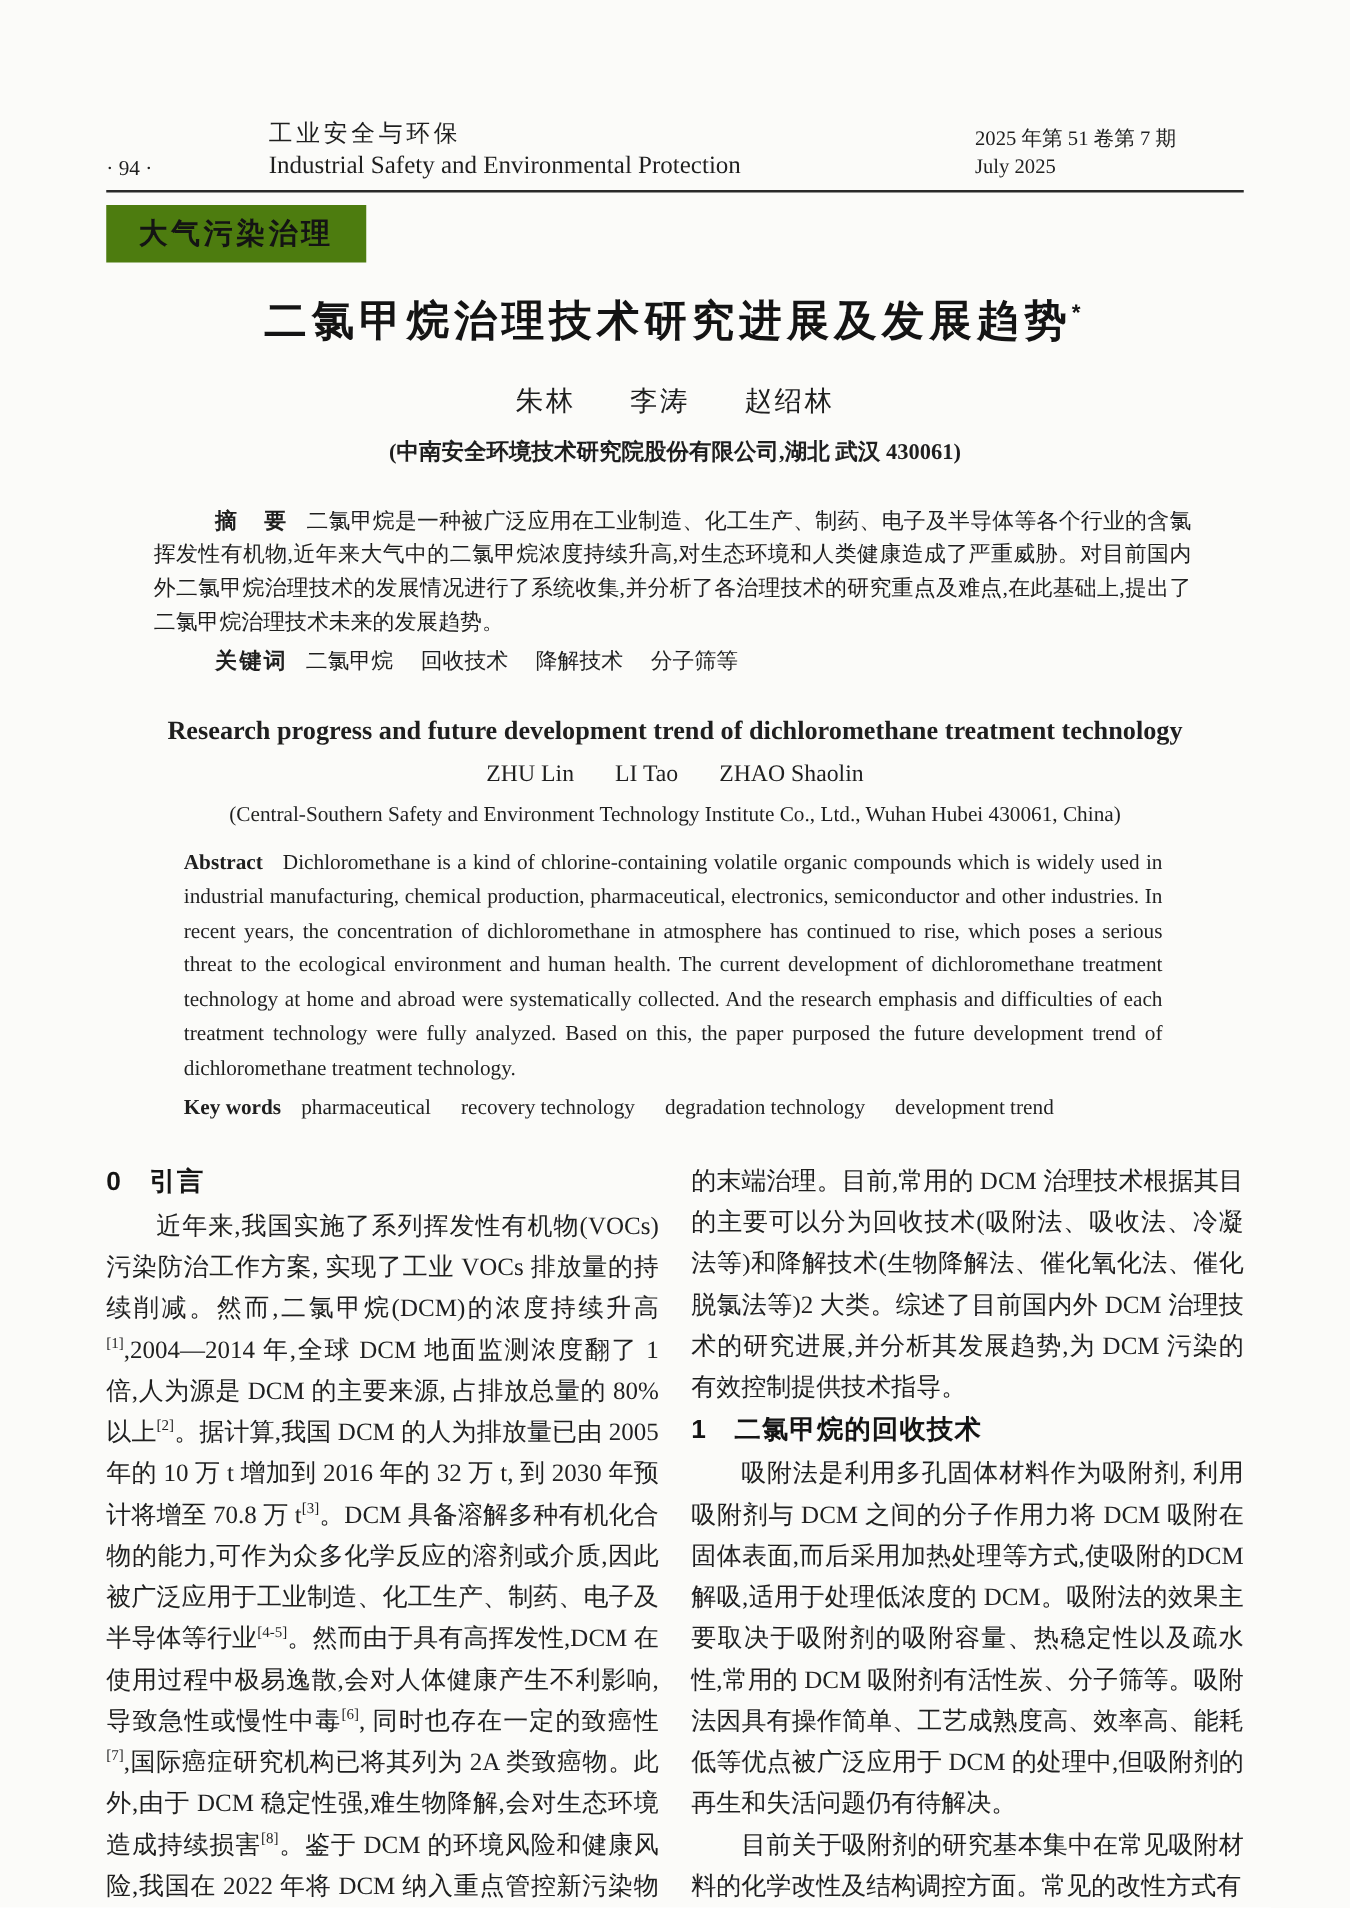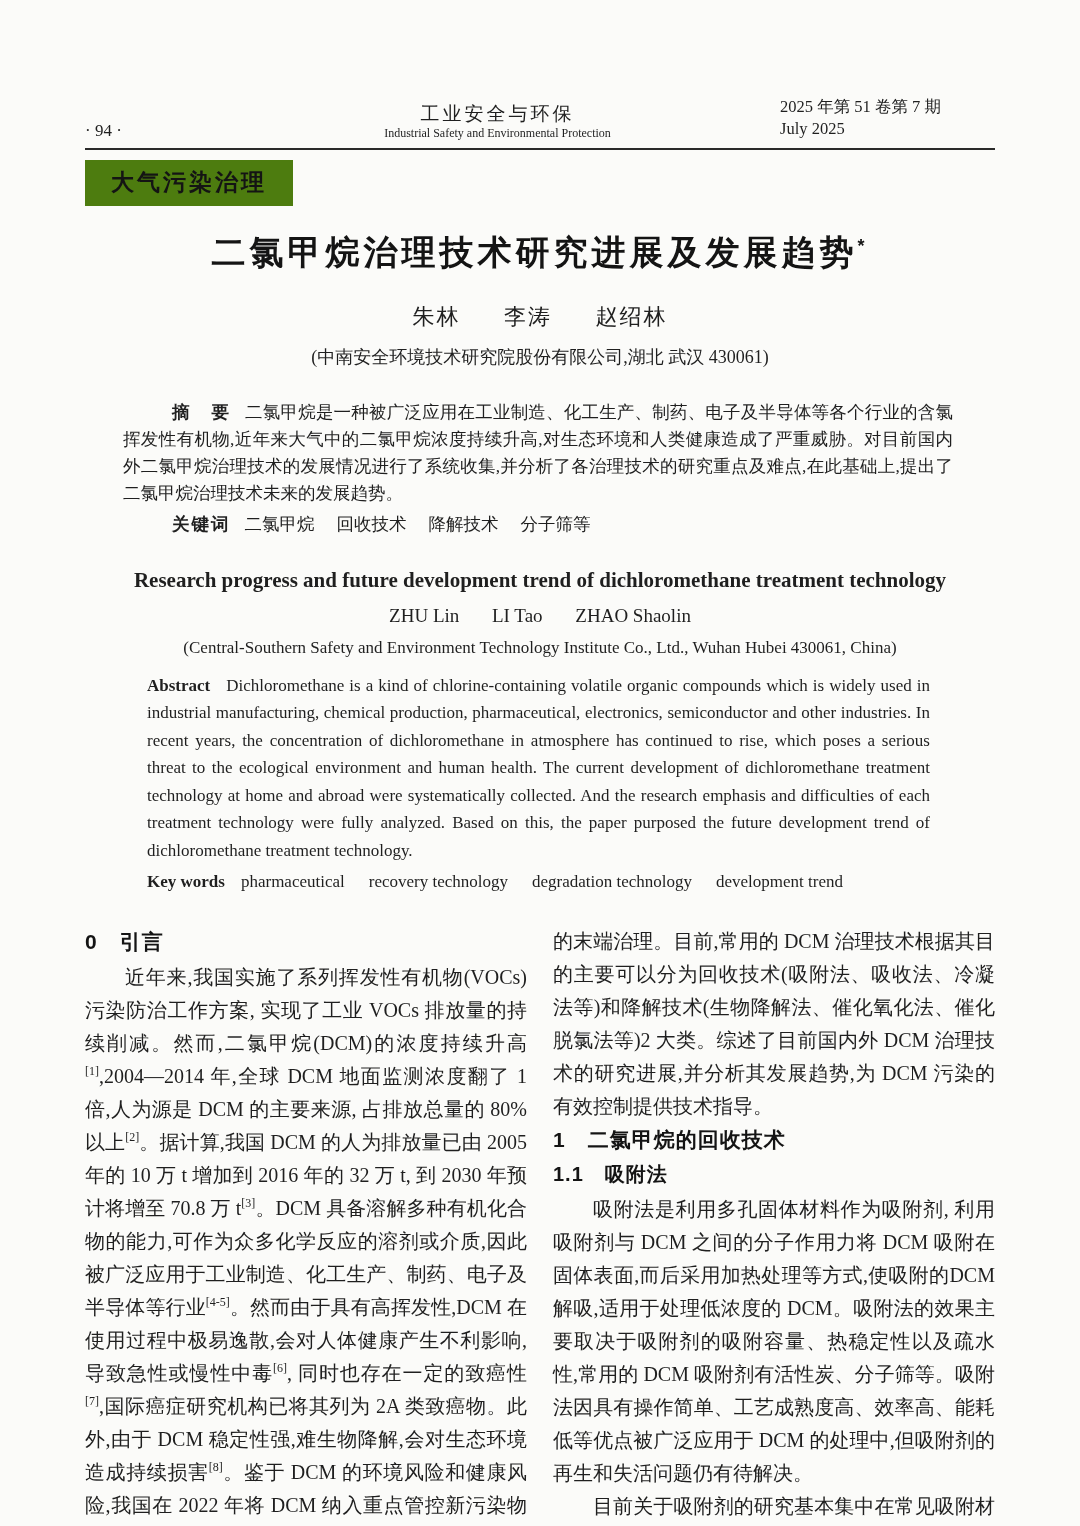--- a/index.html
+++ b/index.html
@@ -5,39 +5,39 @@
   html,body{margin:0;padding:0;background:#ffffff;}
   .page{
     width:1080px;height:1526px;box-sizing:border-box;position:relative;overflow:hidden;
     background:#fbfbf9;color:#1f1f1f;
     font-family:"Liberation Serif","DejaVu Serif",serif;
   }
   .content{padding:0 85px;}
   
   .header{display:flex;align-items:flex-end;margin-top:96px;border-bottom:2px solid #2a2a2a;padding-bottom:7px;}
   .hdr-left{width:130px;font-size:17px;}
-  .hdr-center{flex:1;text-align:center;line-height:1.25;}
+  .hdr-center{flex:1;line-height:1.25;}
   .jcn{font-size:19px;letter-spacing:3px;}
-  .jen{font-size:12px;}
+  .jen{font-size:20px;}
   .hdr-right{width:215px;text-align:left;font-size:16.5px;line-height:1.35;}
   
   .badge{
     display:inline-block;margin-top:10px;background:#4d7c0f;color:#141414;
     font-family:"Liberation Sans","DejaVu Sans",sans-serif;font-weight:bold;
     font-size:23px;letter-spacing:3px;padding:7px 26px 8px 26px;
   }
   
   .title-cn{
     margin:24px 0 0 0;text-align:center;font-size:34px;font-weight:bold;letter-spacing:4px;
     font-family:"Liberation Sans","DejaVu Sans",sans-serif;color:#141414;
   }
   .title-cn .mark{font-size:18px;vertical-align:super;line-height:0;}
   .authors-cn{margin-top:26px;text-align:center;font-size:22px;letter-spacing:2px;}
   .authors-cn .au{margin:0 18px;}
-  .affil-cn{margin-top:13px;text-align:center;font-size:18px;}
+  .affil-cn{margin-top:13px;text-align:center;font-size:18px;font-weight:bold;}
   
   .abs-cn{
     margin:30px 42px 0 38px;font-size:17.5px;line-height:27px;text-align:justify;text-indent:2.8em;
   }
   .abs-cn .lbl,.kw-cn .lbl{
     font-family:"Liberation Sans","DejaVu Sans",sans-serif;font-weight:bold;margin-right:14px;letter-spacing:2px;
   }
   .kw-cn{margin:4px 42px 0 38px;font-size:17.5px;line-height:27px;text-indent:2.8em;}
   .kw-cn .kw{margin-right:22px;}
   
@@ -116,20 +116,19 @@
 
       <div class="col">
         <h3>0　引言</h3>
         <p class="indent">近年来,我国实施了系列挥发性有机物(VOCs)污染防治工作方案, 实现了工业 VOCs 排放量的持续削减。然而,二氯甲烷(DCM)的浓度持续升高<sup class="cite">[1]</sup>,2004—2014 年,全球 DCM 地面监测浓度翻了 1 倍,人为源是 DCM 的主要来源, 占排放总量的 80%以上<sup class="cite">[2]</sup>。据计算,我国 DCM 的人为排放量已由 2005 年的 10 万 t 增加到 2016 年的 32 万 t, 到 2030 年预计将增至 70.8 万 t<sup class="cite">[3]</sup>。DCM 具备溶解多种有机化合物的能力,可作为众多化学反应的溶剂或介质,因此被广泛应用于工业制造、化工生产、制药、电子及半导体等行业<sup class="cite">[4-5]</sup>。然而由于具有高挥发性,DCM 在使用过程中极易逸散,会对人体健康产生不利影响,导致急性或慢性中毒<sup class="cite">[6]</sup>, 同时也存在一定的致癌性<sup class="cite">[7]</sup>,国际癌症研究机构已将其列为 2A 类致癌物。此外,由于 DCM 稳定性强,难生物降解,会对生态环境造成持续损害<sup class="cite">[8]</sup>。鉴于 DCM 的环境风险和健康风险,我国在 2022 年将 DCM 纳入重点管控新污染物清单(2023 年版)。除了限制 DCM 的使用,还需加强 DCM</p>
 
       </div>
 
       <div class="col">
         <p>的末端治理。目前,常用的 DCM 治理技术根据其目的主要可以分为回收技术(吸附法、吸收法、冷凝法等)和降解技术(生物降解法、催化氧化法、催化脱氯法等)2 大类。综述了目前国内外 DCM 治理技术的研究进展,并分析其发展趋势,为 DCM 污染的有效控制提供技术指导。</p>
         <h3>1　二氯甲烷的回收技术</h3>
-        <h4>1.1　吸附法</h4>
         <p class="indent">吸附法是利用多孔固体材料作为吸附剂, 利用吸附剂与 DCM 之间的分子作用力将 DCM 吸附在固体表面,而后采用加热处理等方式,使吸附的DCM解吸,适用于处理低浓度的 DCM。吸附法的效果主要取决于吸附剂的吸附容量、热稳定性以及疏水性,常用的 DCM 吸附剂有活性炭、分子筛等。吸附法因具有操作简单、工艺成熟度高、效率高、能耗低等优点被广泛应用于 DCM 的处理中,但吸附剂的再生和失活问题仍有待解决。</p>
         <p class="indent">目前关于吸附剂的研究基本集中在常见吸附材料的化学改性及结构调控方面。常见的改性方式有</p>
       </div>
 
     </div>
   </div>
 </div>
 
 </body></html>

